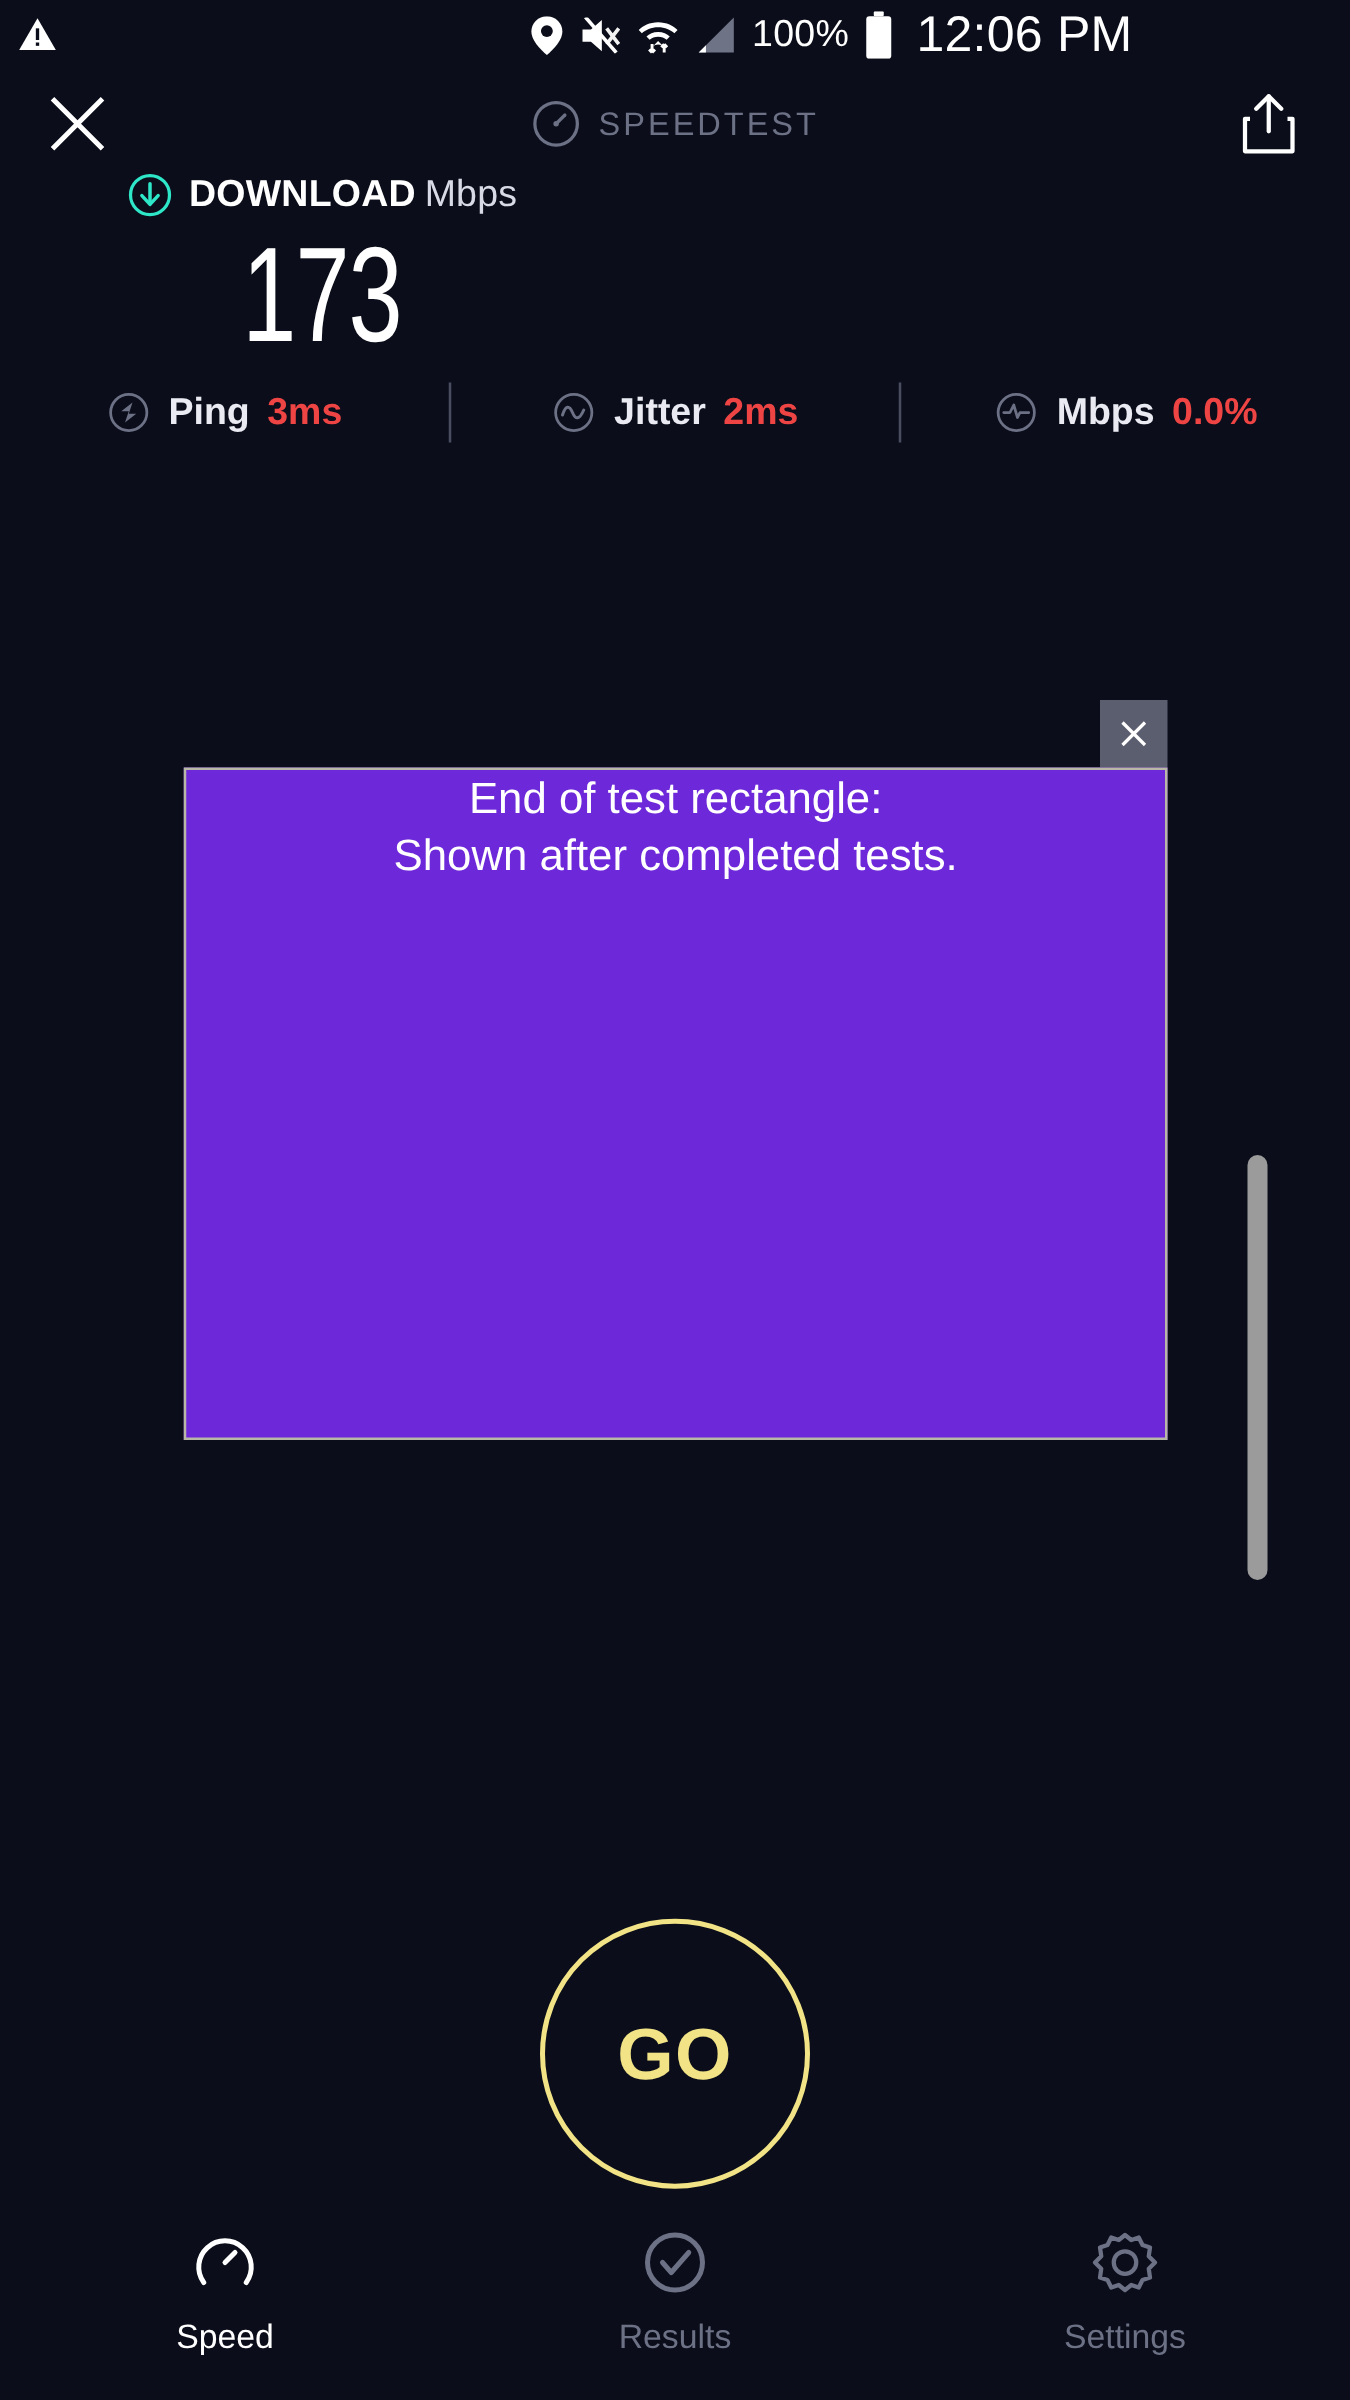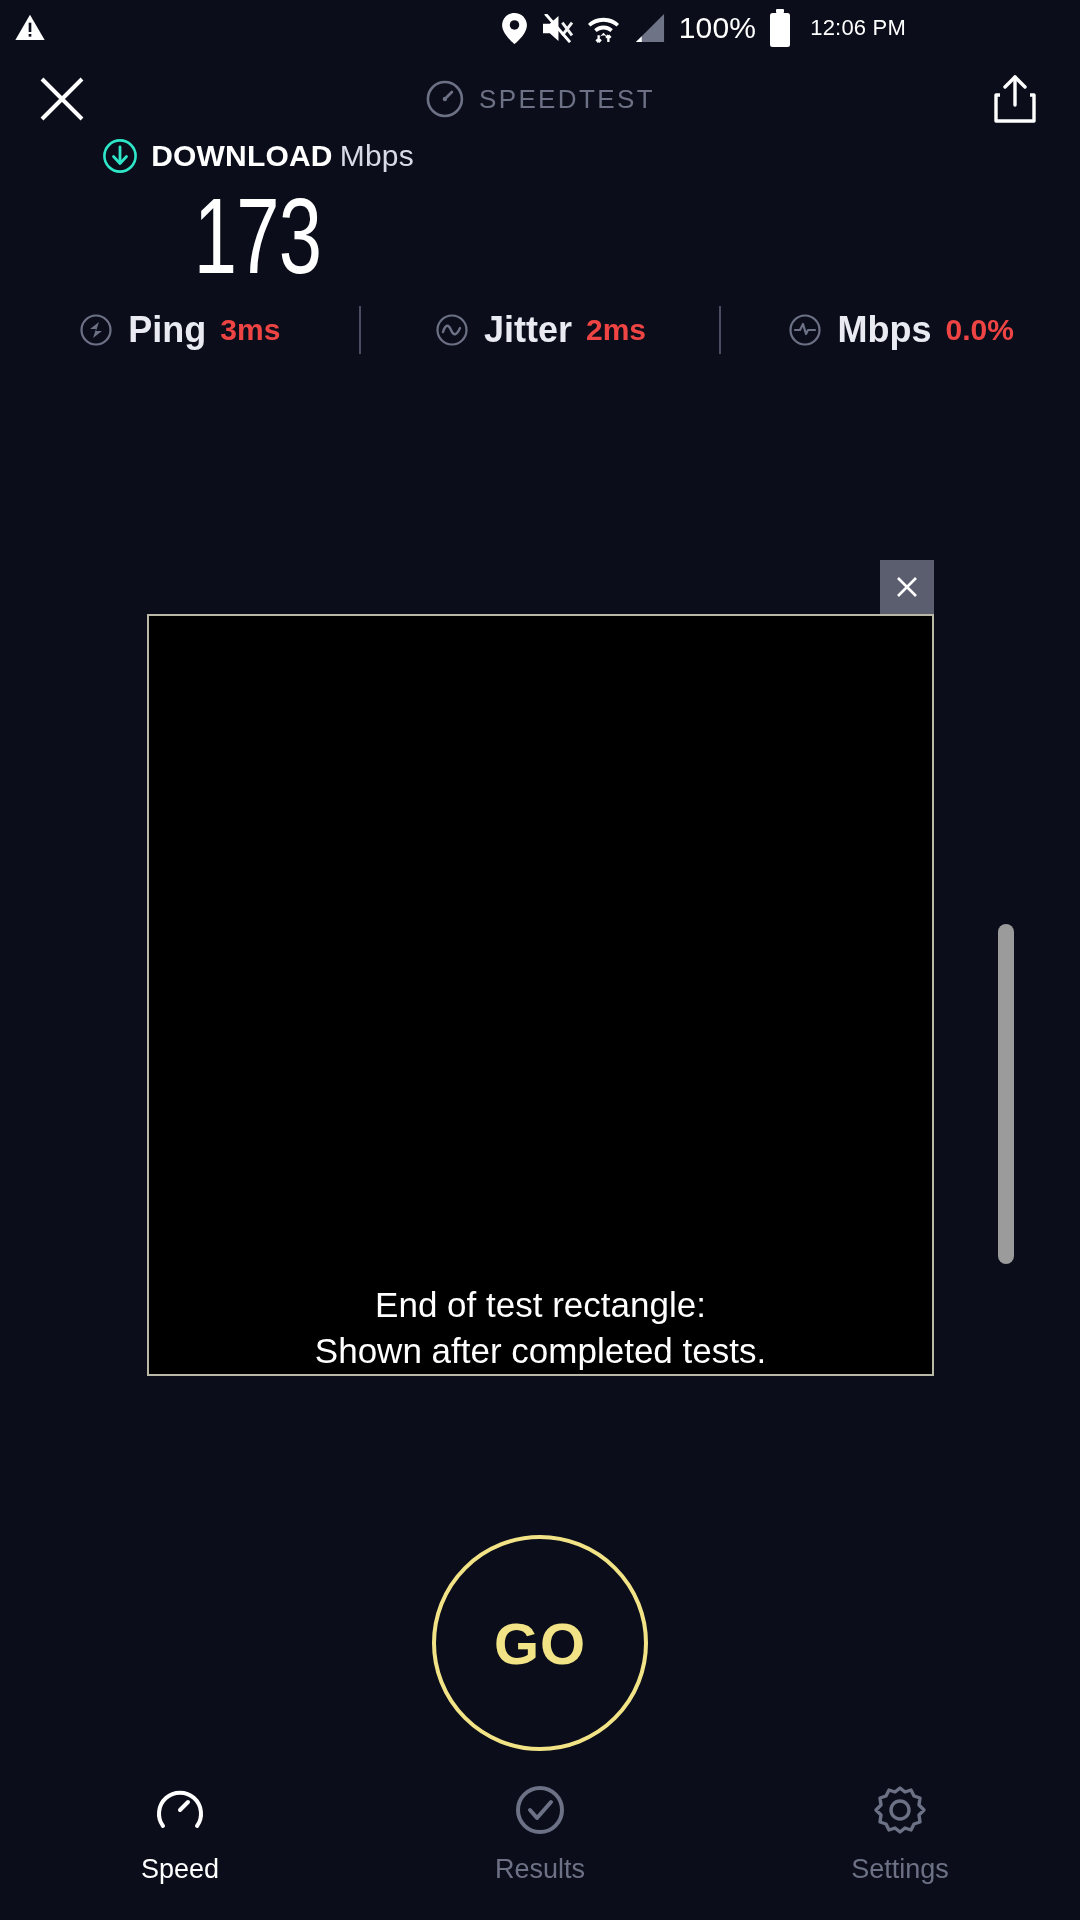--- a/index.html
+++ b/index.html
@@ -19,21 +19,21 @@
   .statusbar {
     position:absolute; top:0; left:0;
     width:924px; height:56px;
     display:flex; align-items:center;
     padding:0 18px 0 14px;
     color:#ffffff;
   }
   .sb-left { display:flex; align-items:center; gap:10px; }
   .sb-right { margin-left:auto; display:flex; align-items:center; gap:13px; }
   .sb-time {
-    font-size:22px; font-weight:400; color:#ffffff;
+    font-size:40px; font-weight:400; color:#ffffff;
     letter-spacing:0.2px; margin-left:6px;text-align:center;
   }
   .sb-batt-pct { font-size:30px; color:#ffffff; letter-spacing:0.2px; }
   .icon-svg { display:block; }
 
   
   .appbar {
     position:absolute; top:56px; left:0;
     width:1080px; height:86px;
     display:flex; align-items:center;
@@ -93,21 +93,21 @@
   .metrics {
     position:absolute; top:300px; left:0;
     width:1080px; height:60px;
     display:flex; align-items:center;
   }
   .metric {
     flex:1; display:flex; align-items:center; justify-content:center;
     gap:14px;
   }
   .metric-name {
-    font-size:36px; font-weight:700; color:#e9eaf2;
+    font-size:30px; font-weight:700; color:#e9eaf2;
   }
   .metric-val {
     font-size:30px; font-weight:700; color:#ef4444;
   }
   .metric-sep {
     width:2px; height:48px; background:#4a4d60;
   }
 
   
   .ad-wrap {
@@ -116,24 +116,24 @@
   }
   .ad-close {
     position:absolute; right:0; top:-54px;
     width:54px; height:54px;
     background:#5b5e6e;
     display:flex; align-items:center; justify-content:center;
     cursor:pointer;
   }
   .ad-box {
     position:absolute; left:0; top:0;
-    width:787px; height:762px;
-    background:#000000;
+    width:787px; height:538px;
+    background:#6d28d9;
     border:2px solid #b9b7a6;
-    display:flex; align-items:flex-end; justify-content:center;
+    display:flex; align-items:flex-start; justify-content:center;
   }
   .ad-text {
     text-align:center;
     color:#ffffff;
     font-size:35px;
     line-height:1.32;
     font-weight:400;
   }
   .ad-scroll {
     position:absolute; right:-80px; top:310px;

